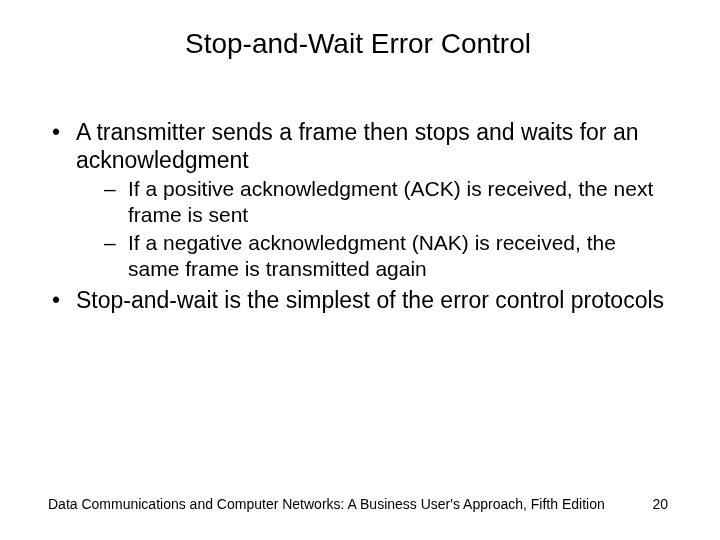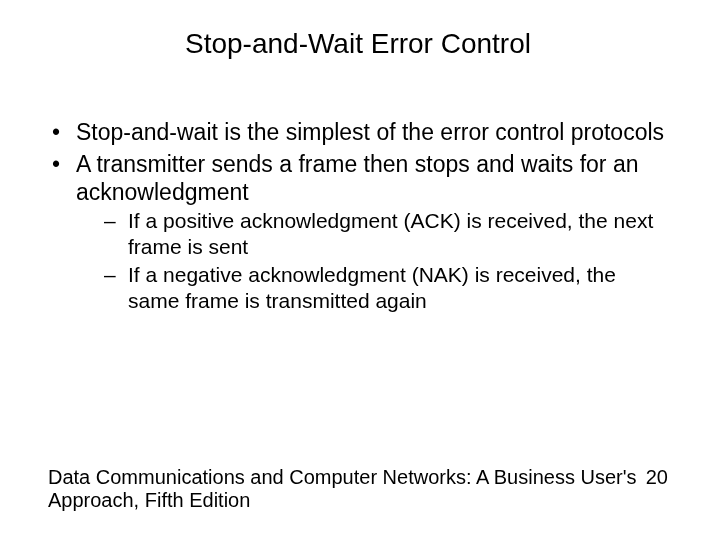--- a/index.html
+++ b/index.html
@@ -68,48 +68,48 @@
     content: "–";
     position: absolute;
     left: 28px;
     top: 0;
   }
   .footer {
     position: absolute;
     bottom: 28px;
     left: 48px;
     right: 48px;
-    font-size: 20px;
+    font-size: 14px;
     display: flex;
     justify-content: space-between;
     align-items: baseline;
   }
 </style>
 </head>
 <body>
 
 <div class="slide">
 
   <div class="title">Stop-and-Wait Error Control</div>
 
   <div class="body">
     <ul class="level1">
       <li>
-        <span>Stop-and-wait is the simplest of the error control protocols</span>
-      </li>
-      <li>
         <span>A transmitter sends a frame then stops and waits for an acknowledgment</span>
         <ul class="level2">
           <li>
             <span>If a positive acknowledgment (ACK) is received, the next frame is sent</span>
           </li>
           <li>
             <span>If a negative acknowledgment (NAK) is received, the same frame is transmitted again</span>
           </li>
         </ul>
+      </li>
+      <li>
+        <span>Stop-and-wait is the simplest of the error control protocols</span>
       </li>
     </ul>
   </div>
 
   <div class="footer">
     <span>Data Communications and Computer Networks: A Business User's Approach, Fifth Edition</span>
     <span>20</span>
   </div>
 
 </div>

